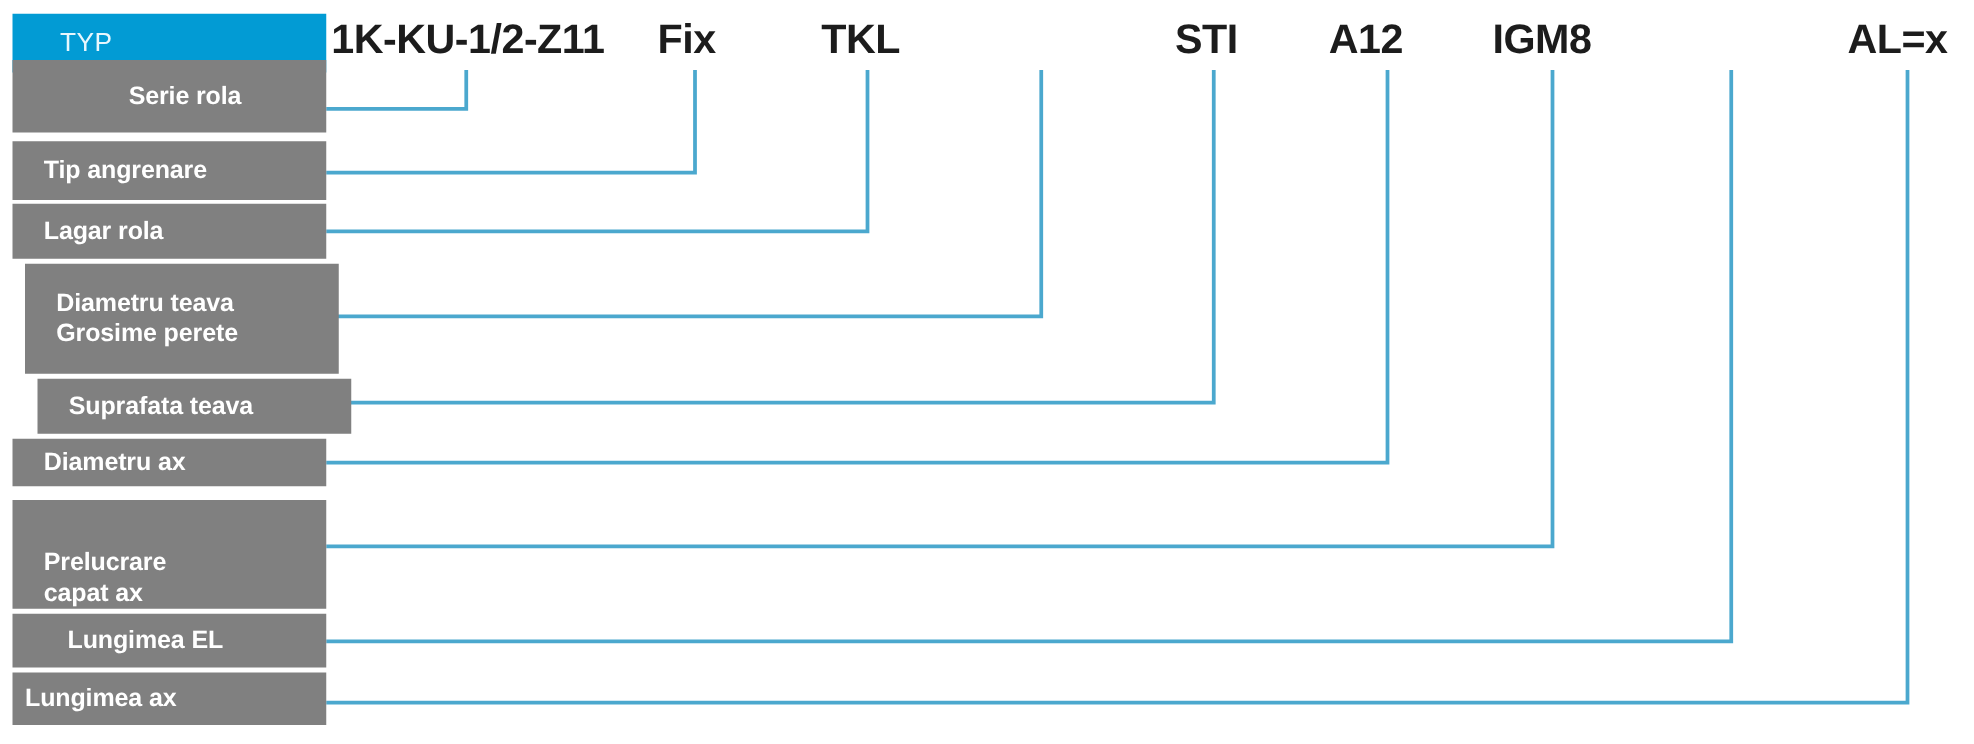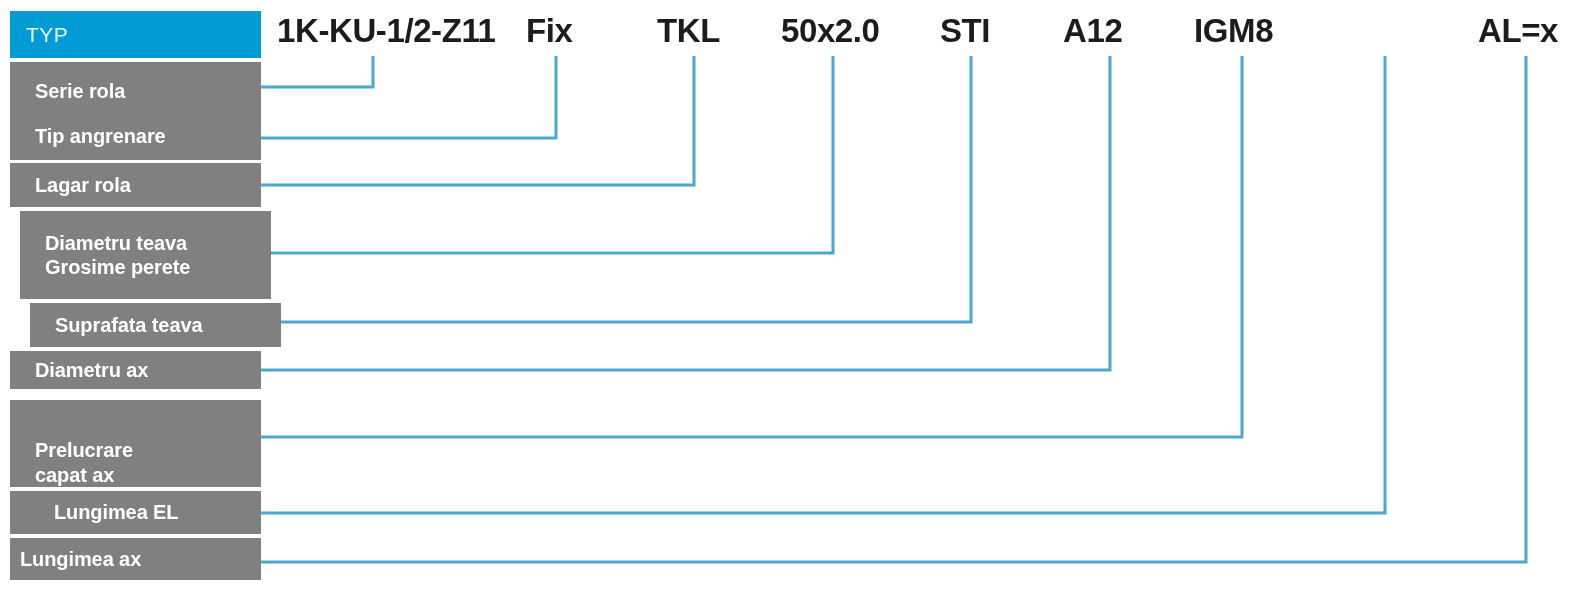--- a/index.html
+++ b/index.html
@@ -42,21 +42,21 @@
     justify-content: center;
     padding-left: 25px;
     letter-spacing: -0.1px;
   }
   .label-row.header {
     background: #029BD4;
     color: #E8F7FD;
     font-weight: normal;
     font-size: 21px;
     letter-spacing: 0.4px;
-    padding-left: 16px;
+    padding-left: 38px;
   }
   .label-row .line2 {
     display: block;
   }
 
   
   .code {
     position: absolute;
     top: 11px;
     height: 40px;
@@ -99,21 +99,21 @@
       <path d="M 1110 56 L 1110 370 L 261 370"></path>
       <path d="M 1242 56 L 1242 437 L 261 437"></path>
       <path d="M 1385 56 L 1385 513 L 261 513"></path>
       <path d="M 1526 56 L 1526 562 L 261 562"></path>
     </svg>
 
   <div id="label-column">
     <div class="label-row header" style="top:0px;height:47px;">
       <span>TYP</span>
     </div>
-  <div class="label-row" style="top: 51px; height: 58px;">
+  <div class="label-row" style="top: 37px; height: 58px; align-items: center;">
         <span>Serie rola</span>
       </div>
       <div class="label-row" style="top: 102px; height: 47px;">
         <span>Tip angrenare</span>
       </div>
       <div class="label-row" style="top: 152px; height: 44px;">
         <span>Lagar rola</span>
       </div>
       <div class="label-row" style="top: 200px; height: 88px; margin-left: 10px;">
         <span>Diametru teava</span>
@@ -132,21 +132,20 @@
       <div class="label-row" style="top: 480px; height: 43px; padding-left: 44px;">
         <span>Lungimea EL</span>
       </div>
       <div class="label-row" style="top: 527px; height: 42px; padding-left: 10px;">
         <span>Lungimea ax</span>
       </div>
     </div>
 
   <div id="code-strip"></div>
 
-<div class="code" style="left: 277px;">1K-KU-1/2-Z11</div>
+<div class="code" style="left: 265px;">1K-KU-1/2-Z11</div>
     <div class="code" style="left: 526px;">Fix</div>
     <div class="code" style="left: 657px;">TKL</div>
-    <div class="code" style="left: 781px;">50x2.0</div>
     <div class="code" style="left: 940px;">STI</div>
     <div class="code" style="left: 1063px;">A12</div>
     <div class="code" style="left: 1194px;">IGM8</div>
     <div class="code" style="left: 1478px;">AL=x</div>
   </div>
 
 </body></html>

